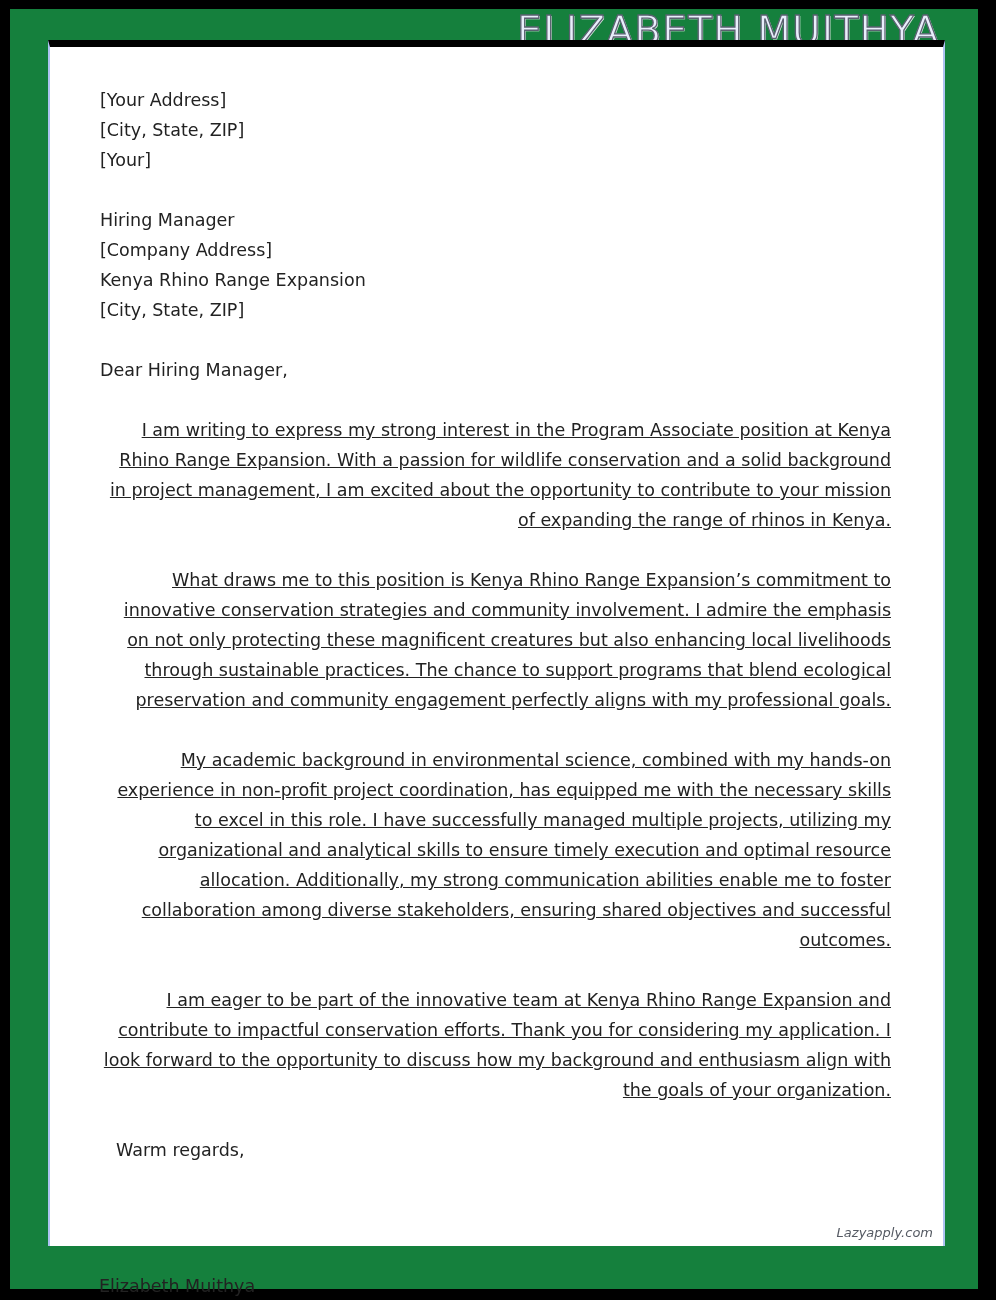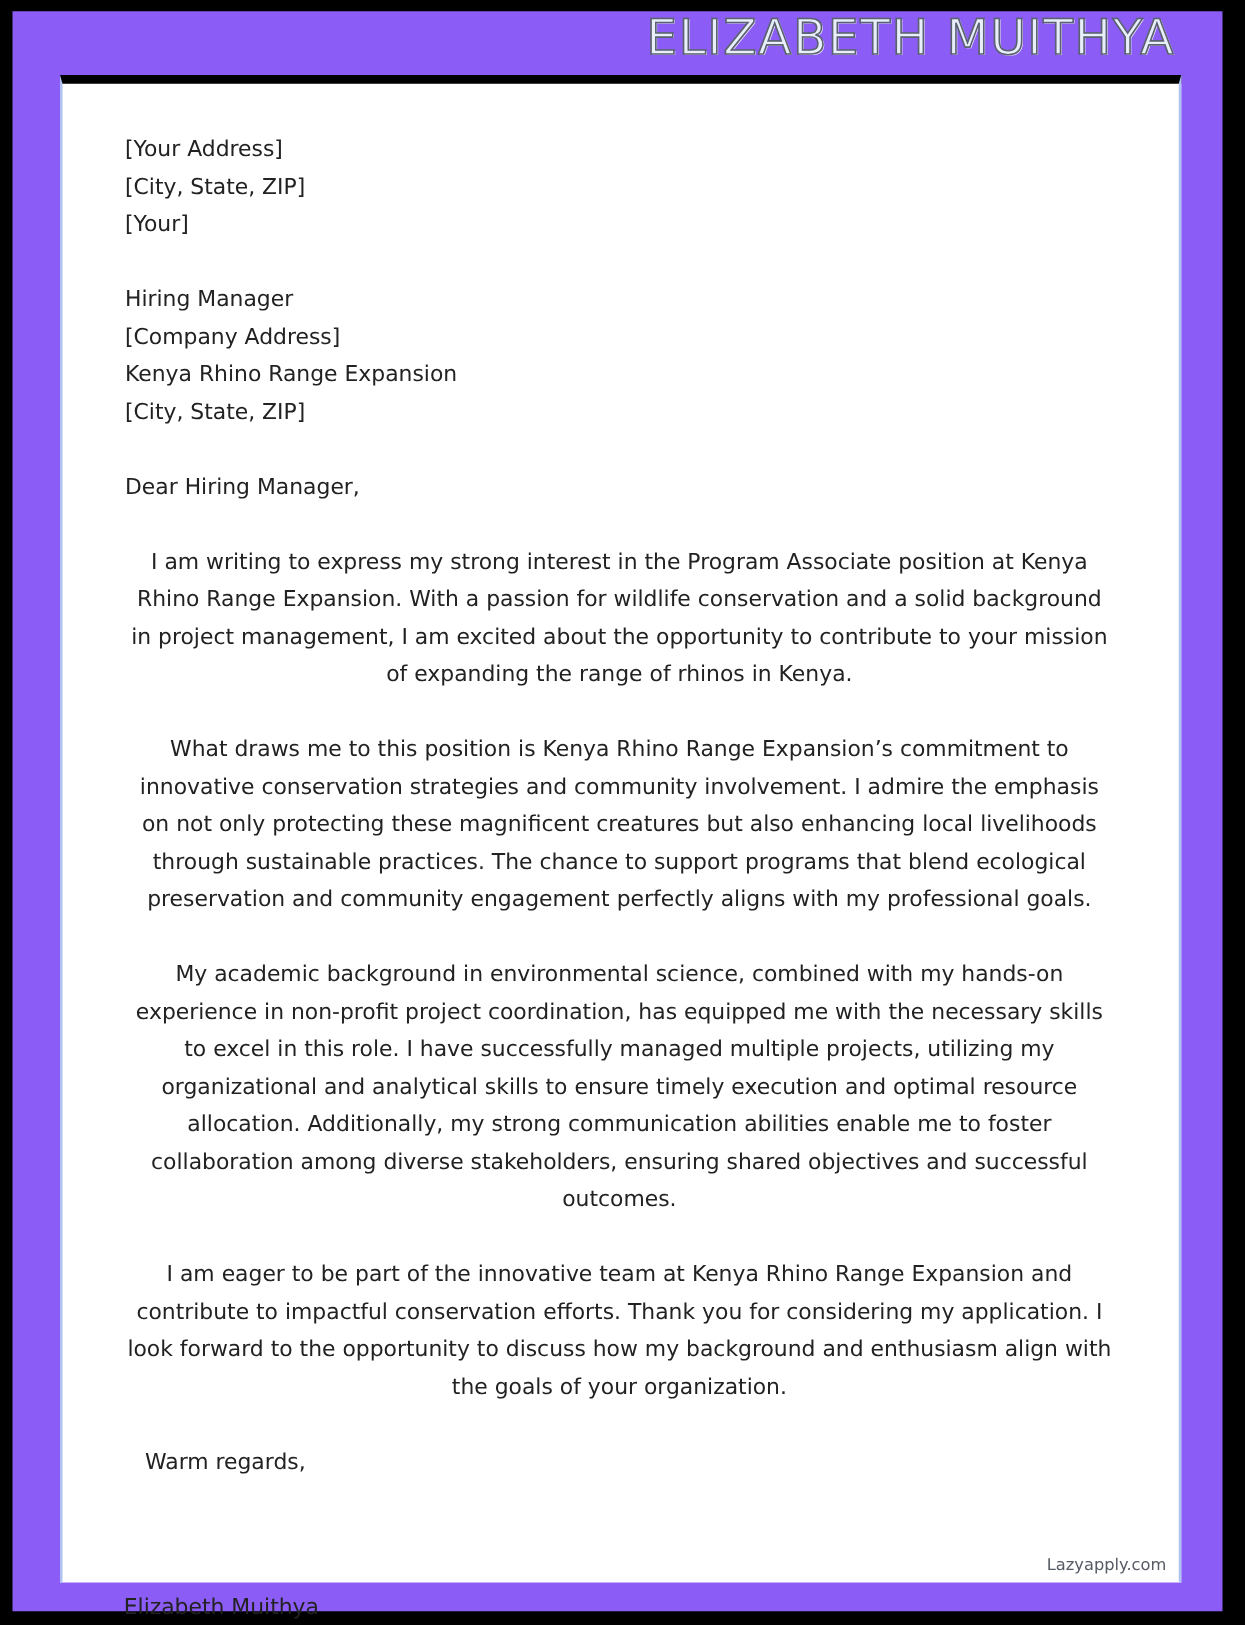--- a/index.html
+++ b/index.html
@@ -9,21 +9,21 @@
   }
   body {
     font-family: "DejaVu Sans", sans-serif;
   }
 
   #page {
     position: relative;
     width: 996px;
     height: 1300px;
     overflow: hidden;
-    background: #8b5cf6;
+    background: #15803d;
     box-sizing: border-box;
     padding-left: 40px;
   }
 
   
   .frame-top,
   .frame-bottom,
   .frame-left,
   .frame-right {
     position: absolute;
@@ -59,21 +59,21 @@
        1px 1px 0 rgba(255,255,255,0.85),
       -0.5px -0.5px 0 rgba(120,128,142,0.45);
     white-space: nowrap;
     user-select: none;
   }
 
   
   .letter-panel {
     position: absolute;
     left: 48px;
-    top: 60px;
+    top: 40px;
     width: 897px;
     height: 1206px;
     background: #ffffff;
     border-top: 7px solid #000000;
     border-left: 2px solid #aec3f2;
     border-right: 2px solid #aec3f2;
     box-sizing: border-box;
     overflow: hidden;
   }
 
@@ -89,40 +89,42 @@
   .recipient-line {
     white-space: nowrap;
   }
 
   .block {
     margin: 0 0 30px 0;
   }
 
   .para {
     margin: 0 0 30px 0;
-    text-align: center;
+    text-align: right;
+    text-decoration: underline;
   }
 
   .salutation {
     margin: 0 0 30px 0;
   }
 
   .closing {
     margin: 16px;
   }
 
   
   .watermark {
     position: absolute;
     right: 10px;
     bottom: 6px;
     font-size: 13px;
     color: #555a63;
     font-family: "DejaVu Sans", sans-serif;
     user-select: none;
+    font-style: italic;
   }
 
   
   .signature {
     position: absolute;
     left: 99px;
     top: 1271px;
     font-size: 17.5px;
     line-height: 30px;
     color: #222222;

